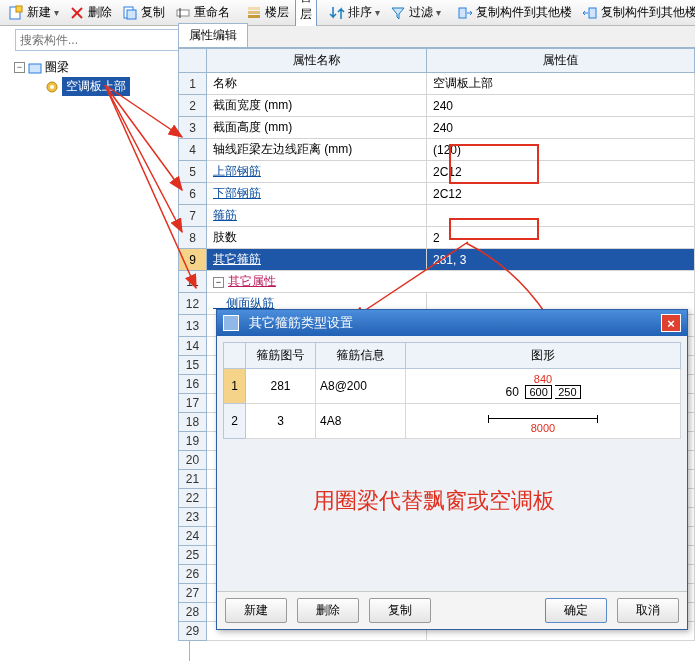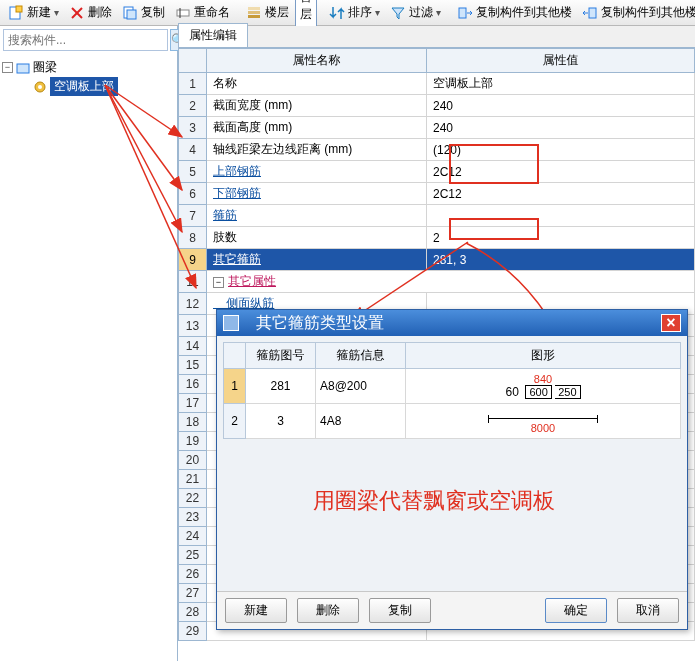--- a/index.html
+++ b/index.html
@@ -7,21 +7,21 @@
   
   
   .toolbar { height: 26px; background: linear-gradient(#fdfdfd, #e8e8e8); border-bottom: 1px solid #b8b8b8; display: flex; align-items: center; padding: 0 4px; gap: 2px; }
   .tb-item { display: flex; align-items: center; gap: 3px; padding: 2px 4px; cursor: pointer; white-space: nowrap; }
   .tb-sep { width: 1px; height: 18px; background: #b0b0b0; margin: 0 2px; }
   .tb-icon { width: 16px; height: 16px; display: inline-block; }
   .dd { font-size: 10px; color: #555; }
   .floor-select { background: #fff; border: 1px solid #7a9cc6; padding: 1px 4px; font-size: 12px; }
   
   
-  .left-panel { position: absolute; left: 0; top: 26px; width: 178px; bottom: 0; border-right: 1px solid #9db7d1; background: #fff; }
+  .left-panel { position: absolute; left: 12px; top: 26px; width: 178px; bottom: 0; border-right: 1px solid #9db7d1; background: #fff; }
   .search-bar { display: flex; padding: 3px; gap: 2px; }
   .search-input { flex: 1; border: 1px solid #b0c4de; padding: 2px 4px; font-size: 12px; color: #888; }
   .search-btn { width: 22px; height: 22px; border: 1px solid #8bb8e0; background: #e1eef9; display: flex; align-items: center; justify-content: center; cursor: pointer; color: #2a5c9e; font-weight: bold; }
   .tree { padding: 4px 2px; }
   .tree-row { display: flex; align-items: center; gap: 3px; padding: 1px 0; cursor: pointer; }
   .tree-toggle { width: 11px; height: 11px; border: 1px solid #888; display: flex; align-items: center; justify-content: center; font-size: 9px; line-height: 1; color: #444; background: #fff; }
   .tree-icon { width: 14px; height: 14px; }
   .tree-label { white-space: nowrap; }
   .tree-child { margin-left: 32px; display: flex; align-items: center; gap: 4px; }
   .sel-node { background: #1e56a8; color: #fff; padding: 1px 4px; }
@@ -46,21 +46,21 @@
   .collapse-box { display:inline-block; width:11px; height:11px; border:1px solid #888; text-align:center; line-height:9px; font-size:9px; margin-right:4px; }
   
   
   .redbox { position: absolute; border: 2px solid #e03020; pointer-events: none; }
   
   
   .arrow-svg { position: absolute; pointer-events: none; }
   
   
   .dialog { position: absolute; left: 216px; top: 309px; width: 472px; height: 321px; border: 1px solid #2d5fa4; background: #eef2f6; box-shadow: 2px 2px 6px rgba(0,0,0,.3); display:flex; flex-direction:column; }
-  .dlg-title { height: 26px; background: linear-gradient(#4b8edc, #2160b4); color: #fff; display: flex; align-items: center; padding: 0 6px; font-size: 16px; gap: 17px; }
+  .dlg-title { height: 26px; background: linear-gradient(#4b8edc, #2160b4); color: #fff; display: flex; align-items: center; padding: 0 6px; font-size: 13px; gap: 10px; }
   .dlg-title-icon { width: 16px; height: 16px; background: #8fb8e8; border: 1px solid #fff; }
   .dlg-close { margin-left: auto; width: 20px; height: 18px; background: #e04030; border: 1px solid #fff; color: #fff; display:flex; align-items:center; justify-content:center; font-weight:bold; cursor:pointer; }
   .dlg-body { flex:1; padding: 6px; display:flex; flex-direction:column; }
   .dlg-grid { border-collapse: collapse; width: 100%; }
   .dlg-grid th { background: #eef3f9; border: 1px solid #b8c8da; padding: 4px; font-weight: normal; text-align: center; }
   .dlg-grid td { border: 1px solid #d8d8d8; padding: 4px; text-align: center; background:#fff; }
   .dlg-grid td.rn { background:#eef3f9; border:1px solid #b8c8da; width:22px; }
   .dlg-grid tr.selrow td.rn { background:#f5d48a; }
   .shape-cell { position: relative; height: 34px; margin-top: 48px; }
   .shape-840 { color:#e03020; font-size:11px; }

